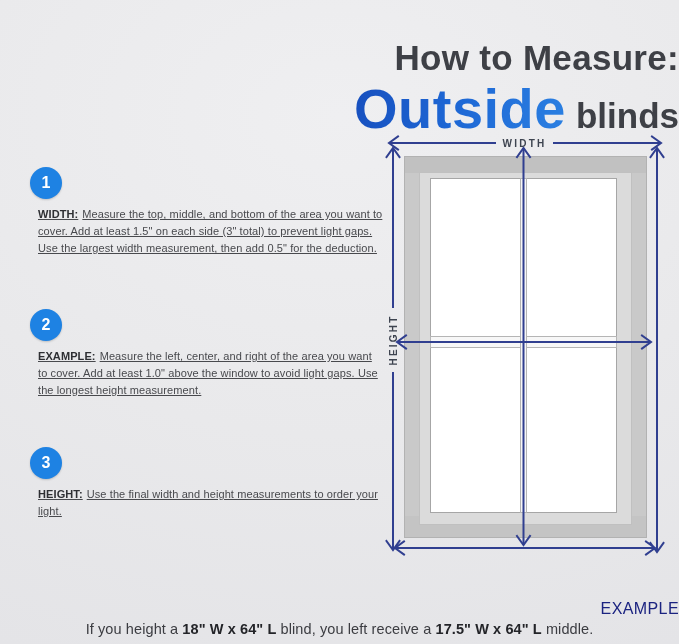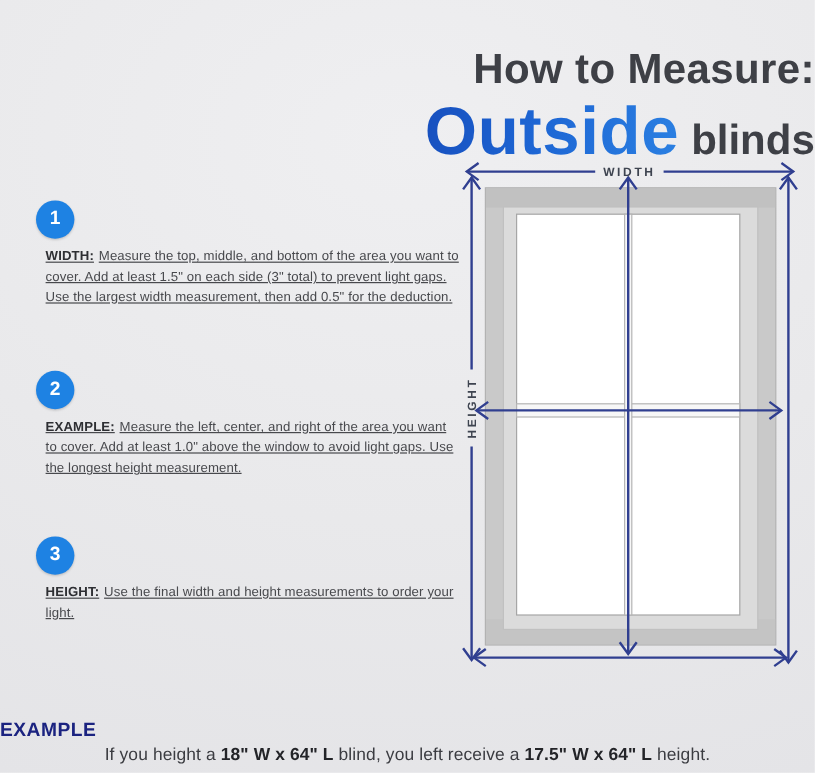--- a/index.html
+++ b/index.html
@@ -25,22 +25,22 @@
     width:32px; height:32px; border-radius:50%; background:#1e82e3; color:#ffffff;
     font-size:16px; font-weight:700; display:flex; align-items:center; justify-content:center;
     box-shadow:0 1px 2px rgba(0,0,0,.18);
   }
   .step p { margin:7px 0 0 8px; width:345px; font-size:11px; line-height:17px; color:#48494d; letter-spacing:.1px;text-decoration:underline; }
   .step p strong { color:#2e2f33; font-weight:700; margin-right:4px; }
   
   .diagram { position:absolute; left:383px; top:130px; width:285px; height:465px; }
   .dim-label { font-family:"Liberation Sans", sans-serif; font-size:10px; font-weight:700; letter-spacing:2.2px; fill:#3e4450; }
   
-  .ex-heading { position:absolute; top:600px; left:0; right:0; text-align:left;
-    font-size:16px; font-weight:700; color:#1b2380; letter-spacing:.4px; }
+  .ex-heading { position:absolute; top:600px; left:0; right:0; text-align:right;
+    font-size:16px; font-weight:400; color:#1b2380; letter-spacing:.4px; }
   .ex-line { position:absolute; top:621px; left:0; right:0; text-align:center;
     font-size:14.5px; color:#3b3c41; letter-spacing:.1px; }
   .ex-line b { color:#232428; font-weight:700; }
 </style>
 </head>
 <body>
 
 <div class="page">
 
   <header class="title">
@@ -114,15 +114,15 @@
         <path d="M23,205.5 L14,212 L23,218.5"></path>
         <path d="M259,205.5 L268,212 L259,218.5"></path>
       </g>
     </g>
 
     <text class="dim-label" x="141.5" y="16.5" text-anchor="middle">WIDTH</text>
     <text class="dim-label" x="10" y="213.5" text-anchor="middle" transform="rotate(-90 10 210)">HEIGHT</text>
   </svg>
 
   <div class="ex-heading">EXAMPLE</div>
-  <div class="ex-line"><span>If you height a </span><b>18" W x 64" L</b><span> blind, you left receive a </span><b>17.5" W x 64" L</b><span> height.</span></div>
+  <div class="ex-line"><span>If you height a </span><b>18" W x 64" L</b><span> blind, you left receive a </span><b>17.5" W x 64" L</b><span> middle.</span></div>
 
 </div>
 
 </body></html>

